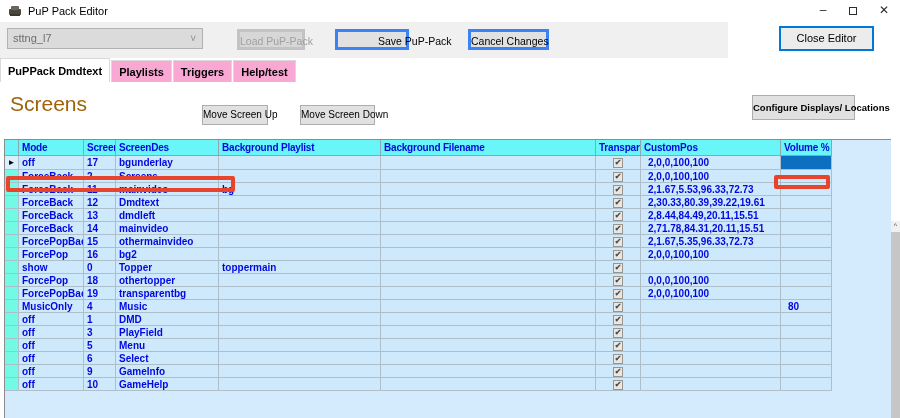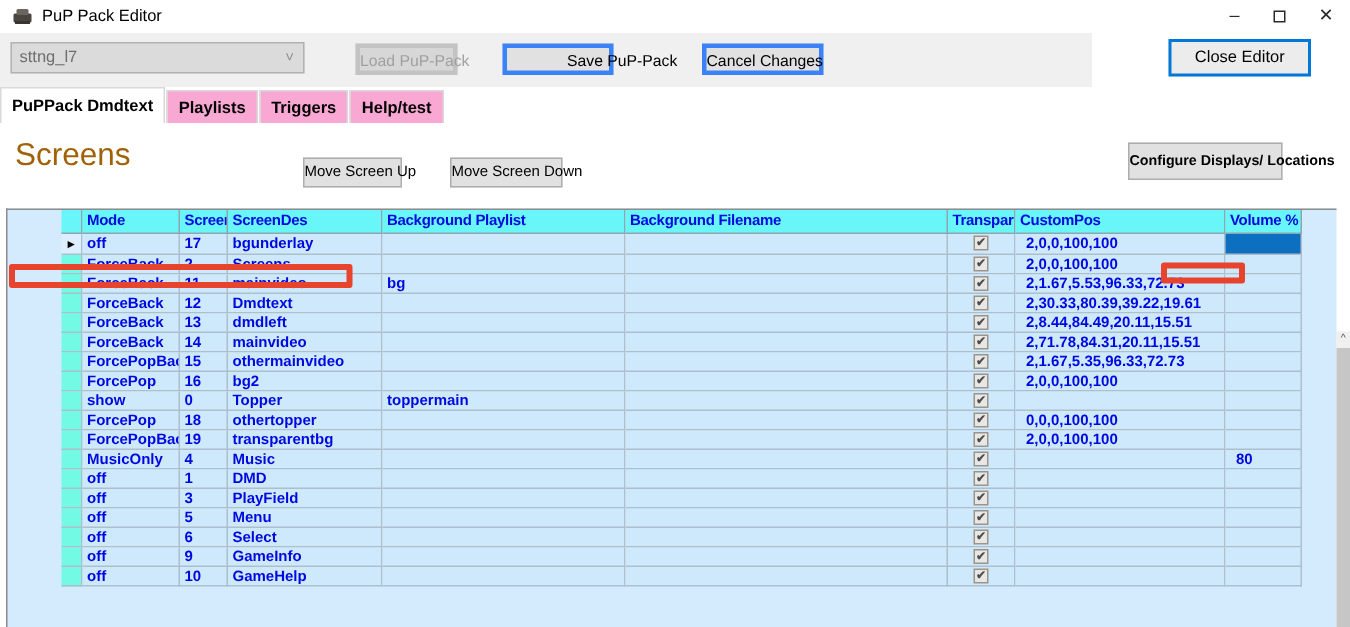--- a/index.html
+++ b/index.html
@@ -34,21 +34,21 @@
 
   
   .content { position:absolute; left:0; top:82px; width:900px; height:336px; background:#ffffff; }
   .heading { position:absolute; left:10px; top:10px; font-size:21px; color:#a16207; }
   .btn-moveup { position:absolute; left:202px; top:23px; width:66px; height:20px; background:#e1e1e1; border:1px solid #adadad; font-size:10px; line-height:18px; text-align:center; white-space:nowrap; }
   .btn-movedown { position:absolute; left:300px; top:23px; width:75px; height:20px; background:#e1e1e1; border:1px solid #adadad; font-size:10px; line-height:18px; text-align:center; white-space:nowrap; }
   .btn-configure { position:absolute; left:752px; top:13px; width:103px; height:25px; background:#e1e1e1; border:1px solid #adadad; font-size:9.5px; font-weight:bold; line-height:23px; text-align:left; white-space:nowrap; }
 
   
   .grid-wrap { position:absolute; left:4px; top:57px; width:887px; height:279px; background:#d3ebfc; border-top:1px solid #8c8c8c; border-left:1px solid #8c8c8c; overflow:hidden; }
-  table.grid { border-collapse:separate; border-spacing:0; table-layout:fixed; width:827px;padding-left:36px; }
+  table.grid { border-collapse:separate; border-spacing:0; table-layout:fixed; width:827px; }
   .grid th { height:16px; background:#68f6f8; color:#0008e0; font-size:10px; font-weight:bold; text-align:left; padding:0 0 0 3px; border-right:1px solid #8fa5b2; border-bottom:1px solid #8fa5b2; overflow:hidden; white-space:nowrap; letter-spacing:-0.2px; }
   .grid td { height:13px; background:#cfe9fc; color:#0008e0; font-size:10px; font-weight:bold; padding:0 0 0 3px; border-right:1px solid #aebecb; border-bottom:1px solid #aebecb; overflow:hidden; white-space:nowrap; }
   .grid td.selcol { background:#72fae4; padding:0; text-align:center; }
   .grid td.selcol.current { background:#ddeffe; }
   .row-arrow { font-size:8px; color:#000; line-height:13px; }
   .grid td.c-custompos, .grid td.c-volume { padding-left:7px; }
   .grid td.vol-sel { background:#0d6fc0; }
   .grid td.c-transparent { text-align:center; padding:0; }
   .cbx { display:inline-block; width:10px; height:10px; background:#e8e7e3; border:1px solid #98948e; line-height:8px; font-size:8px; color:#4d4d4d; vertical-align:middle; }
   .cbx::after { content:"✔"; }

